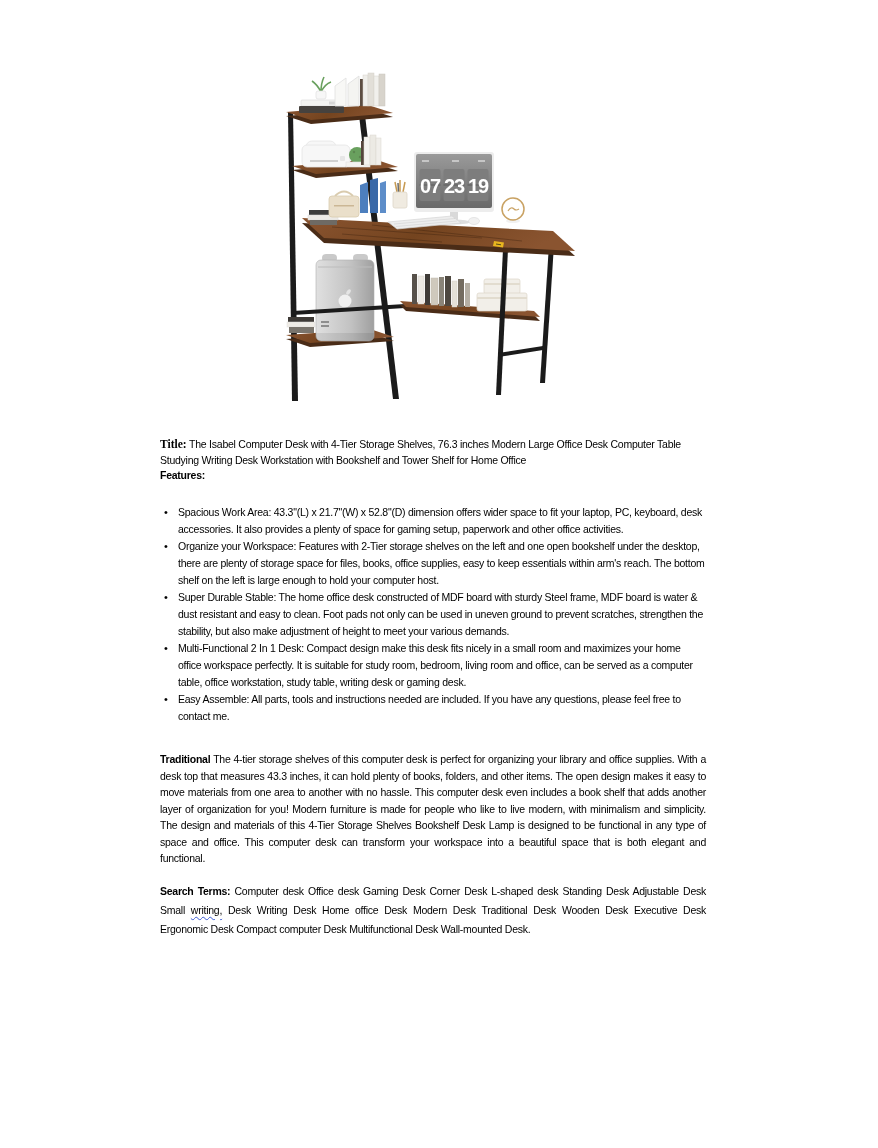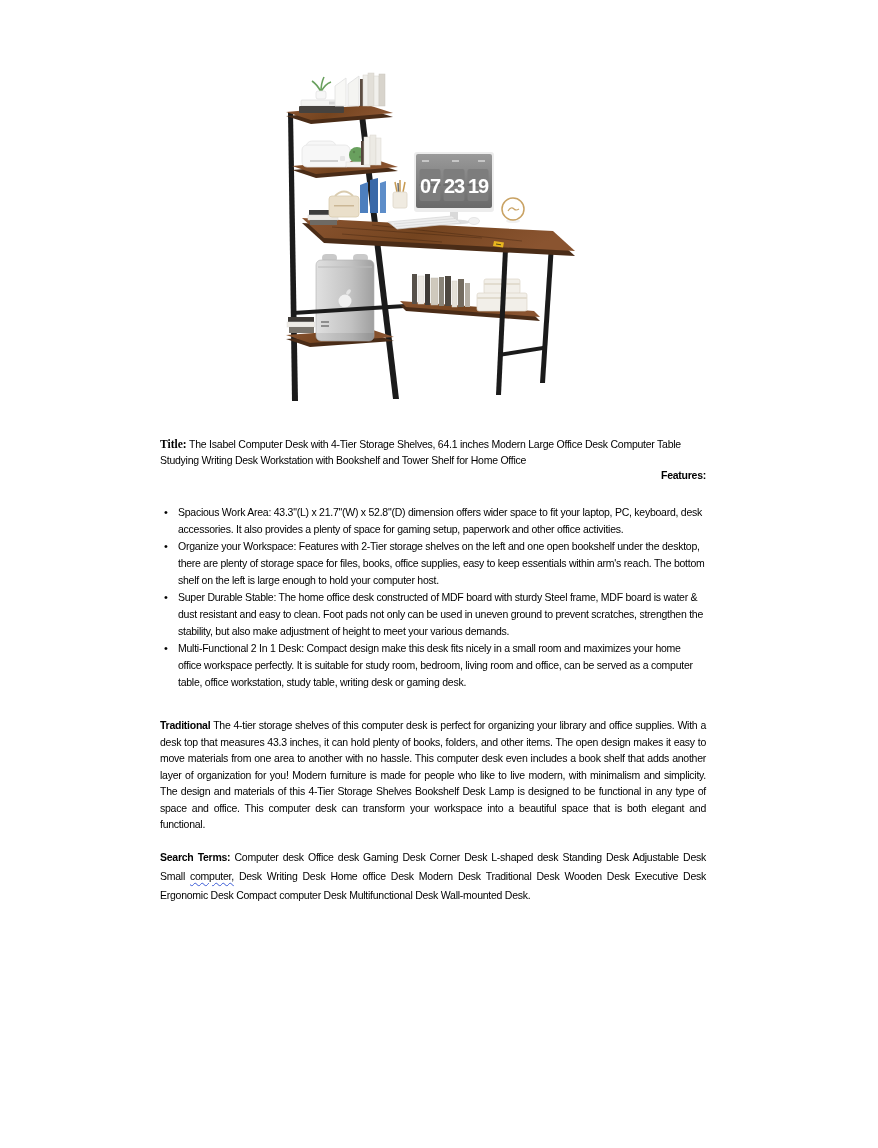--- a/index.html
+++ b/index.html
@@ -5,21 +5,21 @@
   html,body{margin:0;padding:0;}
   body{
     width:878px;height:1148px;background:#ffffff;position:relative;overflow:hidden;
     font-family:"Liberation Sans",sans-serif;color:#000;
   }
   .product-figure{position:absolute;left:272px;top:55px;width:320px;height:380px;}
   .doc{position:absolute;left:160px;top:437px;width:546px;font-size:10.5px;letter-spacing:-0.25px;}
   .doc p{margin:0;}
   .title-para{line-height:15.5px;}
   .title-label{font-family:"Liberation Serif",serif;font-weight:bold;font-size:11.5px;letter-spacing:0;margin-top:36px;}
-  .features-label{margin-top:26px;font-weight:bold;line-height:15px;text-align:right;}
+  .features-label{margin-top:26px;font-weight:bold;line-height:15px;}
   ul.features{list-style:none;margin:21px 0 0 0;padding:0 0 0 3px;}
   ul.features li{
     position:relative;padding-left:15px;line-height:17px;margin:0;
   }
   ul.features li::before{
     content:"\2022";position:absolute;left:1px;top:0;font-size:11px;
   }
   .desc-para{margin-top:26px !important;line-height:16.5px;text-align:justify;}
   .search-para{margin-top:15px !important;line-height:19px;text-align:justify;}
   .bold-lead{font-weight:bold;}
@@ -226,30 +226,31 @@
       <polygon points="116,167 180,161 189,168 125,174" fill="#ededed" stroke="#d6d6d6" stroke-width="0.7"></polygon>
       <path d="M122,169 L183,163.5 M124,171.5 L185,166" stroke="rgba(0,0,0,0.07)" stroke-width="1" fill="none"></path>
       <ellipse cx="202" cy="166" rx="5.5" ry="3.5" fill="#f1f1f1" stroke="#dcdcdc" stroke-width="0.7"></ellipse>
     </g>
   </svg>
 </div>
 
 <div class="doc">
 
   <p class="title-para"><span class="title-label">Title:</span>
-    <span>The Isabel Computer Desk with 4-Tier Storage Shelves, 64.1 inches Modern Large Office Desk Computer Table Studying Writing Desk Workstation with Bookshelf and Tower Shelf for Home Office</span></p>
+    <span>The Isabel Computer Desk with 4-Tier Storage Shelves, 76.3 inches Modern Large Office Desk Computer Table Studying Writing Desk Workstation with Bookshelf and Tower Shelf for Home Office</span></p>
 
   <p class="features-label">Features:</p>
 
   <ul class="features">
     <li>Spacious Work Area: 43.3"(L) x 21.7"(W) x 52.8"(D) dimension offers wider space to fit your laptop, PC, keyboard, desk accessories. It also provides a plenty of space for gaming setup, paperwork and other office activities.</li>
     <li>Organize your Workspace: Features with 2-Tier storage shelves on the left and one open bookshelf under the desktop, there are plenty of storage space for files, books, office supplies, easy to keep essentials within arm's reach. The bottom shelf on the left is large enough to hold your computer host.</li>
     <li>Super Durable Stable: The home office desk constructed of MDF board with sturdy Steel frame, MDF board is water &amp; dust resistant and easy to clean. Foot pads not only can be used in uneven ground to prevent scratches, strengthen the stability, but also make adjustment of height to meet your various demands.</li>
     <li>Multi-Functional 2 In 1 Desk: Compact design make this desk fits nicely in a small room and maximizes your home office workspace perfectly. It is suitable for study room, bedroom, living room and office, can be served as a computer table, office workstation, study table, writing desk or gaming desk.</li>
+    <li>Easy Assemble: All parts, tools and instructions needed are included. If you have any questions, please feel free to contact me.</li>
   </ul>
 
   <p class="desc-para"><span class="bold-lead">Traditional</span>
     <span>The 4-tier storage shelves of this computer desk is perfect for organizing your library and office supplies. With a desk top that measures 43.3 inches, it can hold plenty of books, folders, and other items. The open design makes it easy to move materials from one area to another with no hassle. This computer desk even includes a book shelf that adds another layer of organization for you! Modern furniture is made for people who like to live modern, with minimalism and simplicity. The design and materials of this 4-Tier Storage Shelves Bookshelf Desk Lamp is designed to be functional in any type of space and office. This computer desk can transform your workspace into a beautiful space that is both elegant and functional.</span></p>
 
   <p class="search-para"><span class="bold-lead">Search Terms:</span>
-    <span>Computer desk Office desk Gaming Desk Corner Desk L-shaped desk Standing Desk Adjustable Desk Small </span><span class="misspelled">computer,</span><span> Desk Writing Desk Home office Desk Modern Desk Traditional Desk Wooden Desk Executive Desk Ergonomic Desk Compact computer Desk Multifunctional Desk Wall-mounted Desk.</span></p>
+    <span>Computer desk Office desk Gaming Desk Corner Desk L-shaped desk Standing Desk Adjustable Desk Small </span><span class="misspelled">writing,</span><span> Desk Writing Desk Home office Desk Modern Desk Traditional Desk Wooden Desk Executive Desk Ergonomic Desk Compact computer Desk Multifunctional Desk Wall-mounted Desk.</span></p>
 
 </div>
 
 </body></html>

